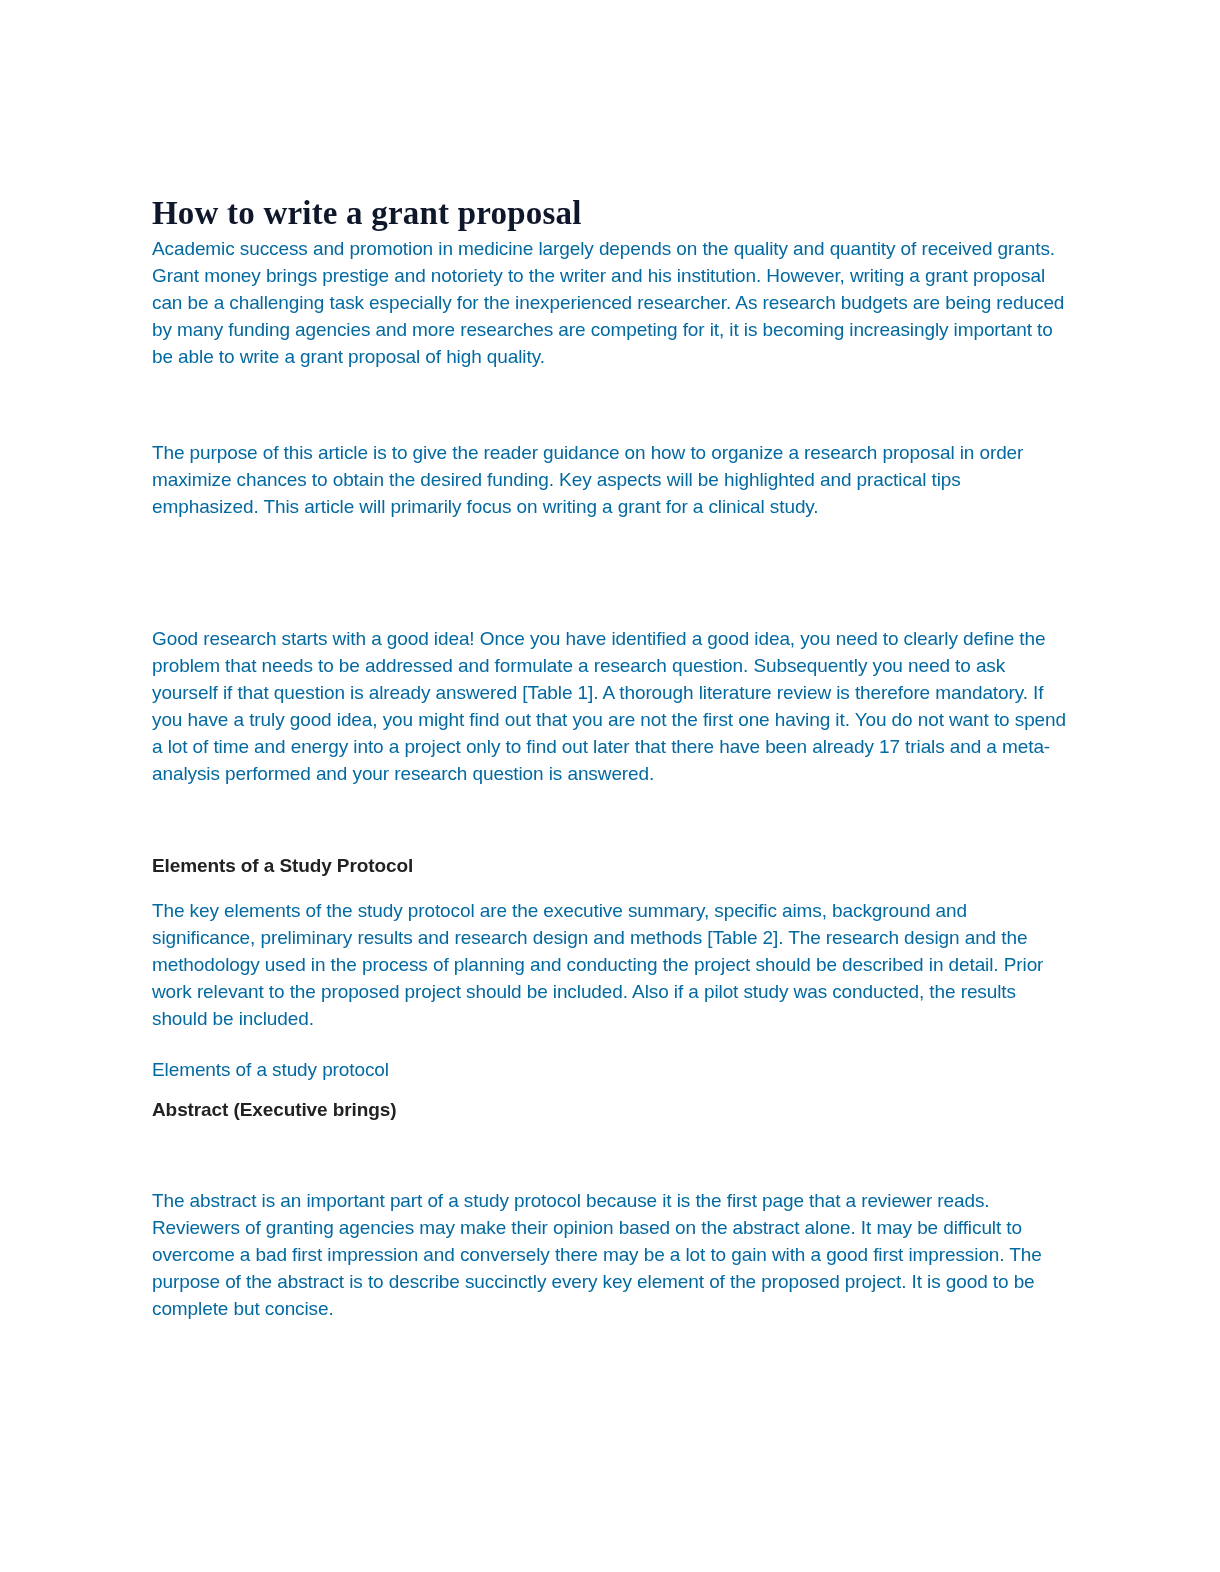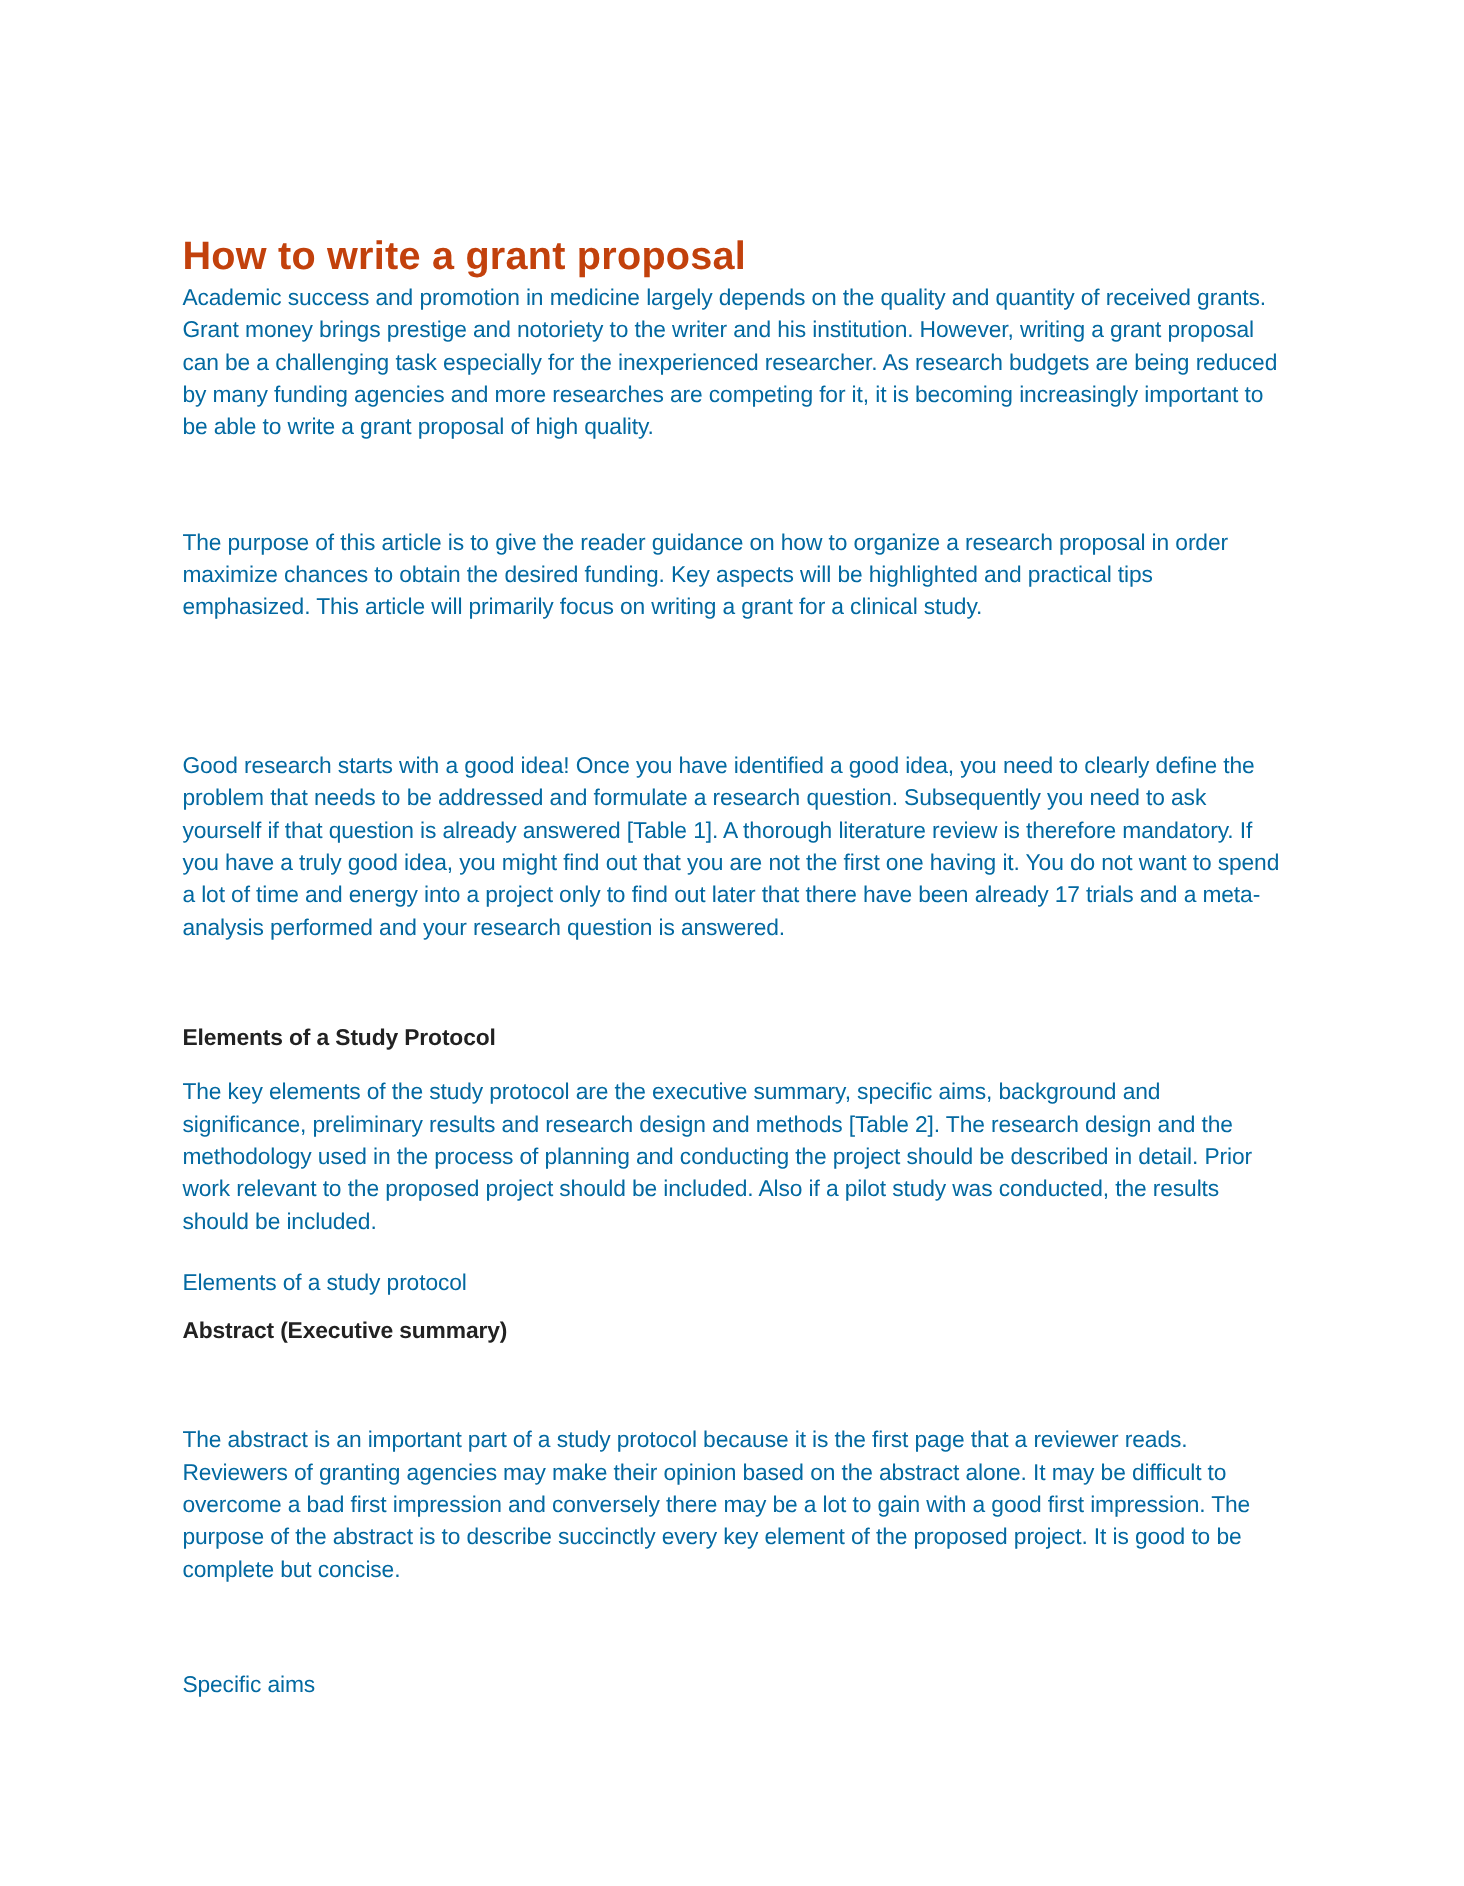--- a/index.html
+++ b/index.html
@@ -17,26 +17,26 @@
     position: absolute;
     inset: 0;
     background: #ffffff;
   }
   .block {
     position: absolute;
     left: 152px;
     width: 917px;
   }
   .doc-title {
-    font-family: Liberation Sans, sans-serif;
+    font-family: Liberation Serif, serif;
     font-weight: bold;
     font-size: 33px;
     line-height: 42px;
     letter-spacing: 0.2px;
-    color: #c2410c;
+    color: #0f172a;
   }
   .body-text {
     font-size: 19px;
     line-height: 27px;
     letter-spacing: -0.1px;
     color: #0369a1;
   }
   .bold-heading {
     font-size: 19px;
     line-height: 27px;
@@ -58,19 +58,18 @@
 
 
   <p class="block body-text" style="top:606px;">Good research starts with a good idea! Once you have identified a good idea, you need to clearly define the problem that needs to be addressed and formulate a research question. Subsequently you need to ask yourself if that question is already answered [Table 1]. A thorough literature review is therefore mandatory. If you have a truly good idea, you might find out that you are not the first one having it. You do not want to spend a lot of time and energy into a project only to find out later that there have been already 17 trials and a meta-analysis performed and your research question is answered.</p>
 
   <h2 class="block bold-heading" style="top:836px;">Elements of a Study Protocol</h2>
 
   <p class="block body-text" style="top:878px;">The key elements of the study protocol are the executive summary, specific aims, background and significance, preliminary results and research design and methods [Table 2]. The research design and the methodology used in the process of planning and conducting the project should be described in detail. Prior work relevant to the proposed project should be included. Also if a pilot study was conducted, the results should be included.</p>
 
   <p class="block body-text" style="top:1037px;">Elements of a study protocol</p>
 
-  <h2 class="block bold-heading" style="top:1080px;">Abstract (Executive summary)</h2>
+  <h2 class="block bold-heading" style="top:1080px;">Abstract (Executive brings)</h2>
 
   <p class="block body-text" style="top:1168px;">The abstract is an important part of a study protocol because it is the first page that a reviewer reads. Reviewers of granting agencies may make their opinion based on the abstract alone. It may be difficult to overcome a bad first impression and conversely there may be a lot to gain with a good first impression. The purpose of the abstract is to describe succinctly every key element of the proposed project. It is good to be complete but concise.</p>
 
-  <p class="block body-text" style="top:1372px;">Specific aims</p>
 
 </div>
 
 </body></html>

